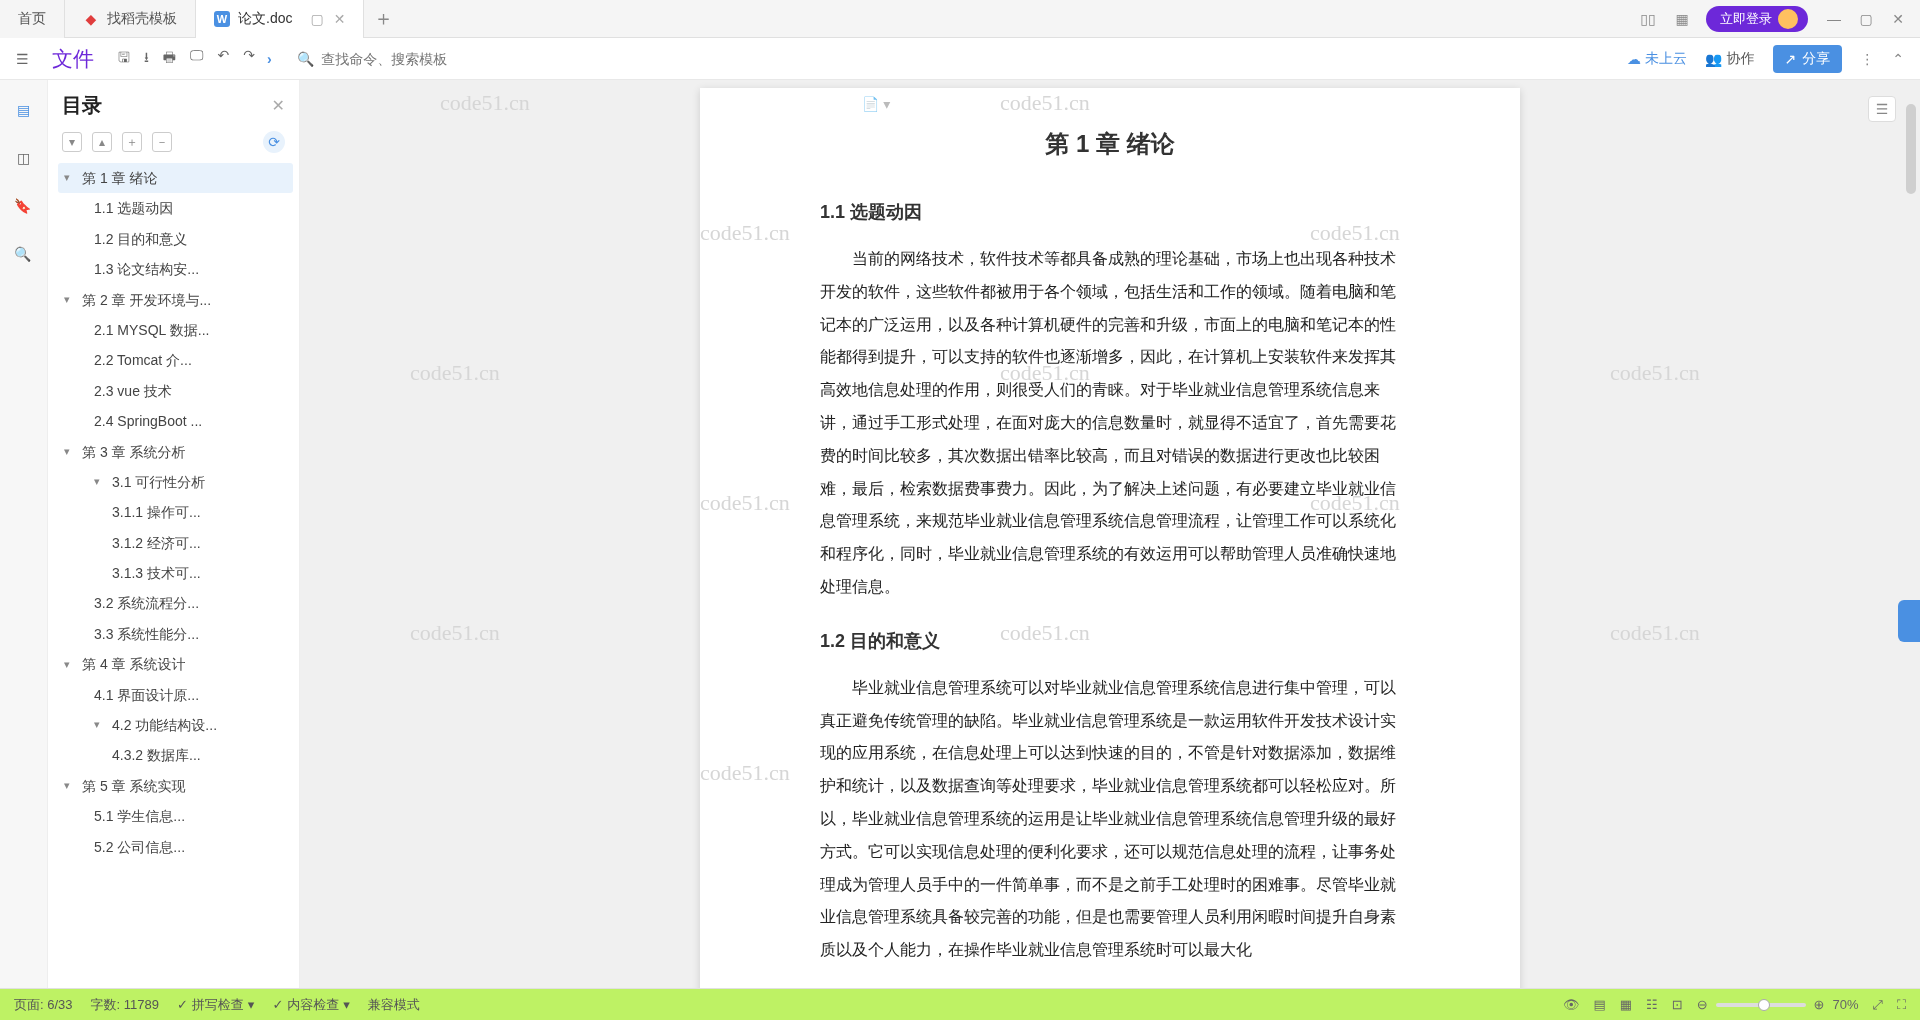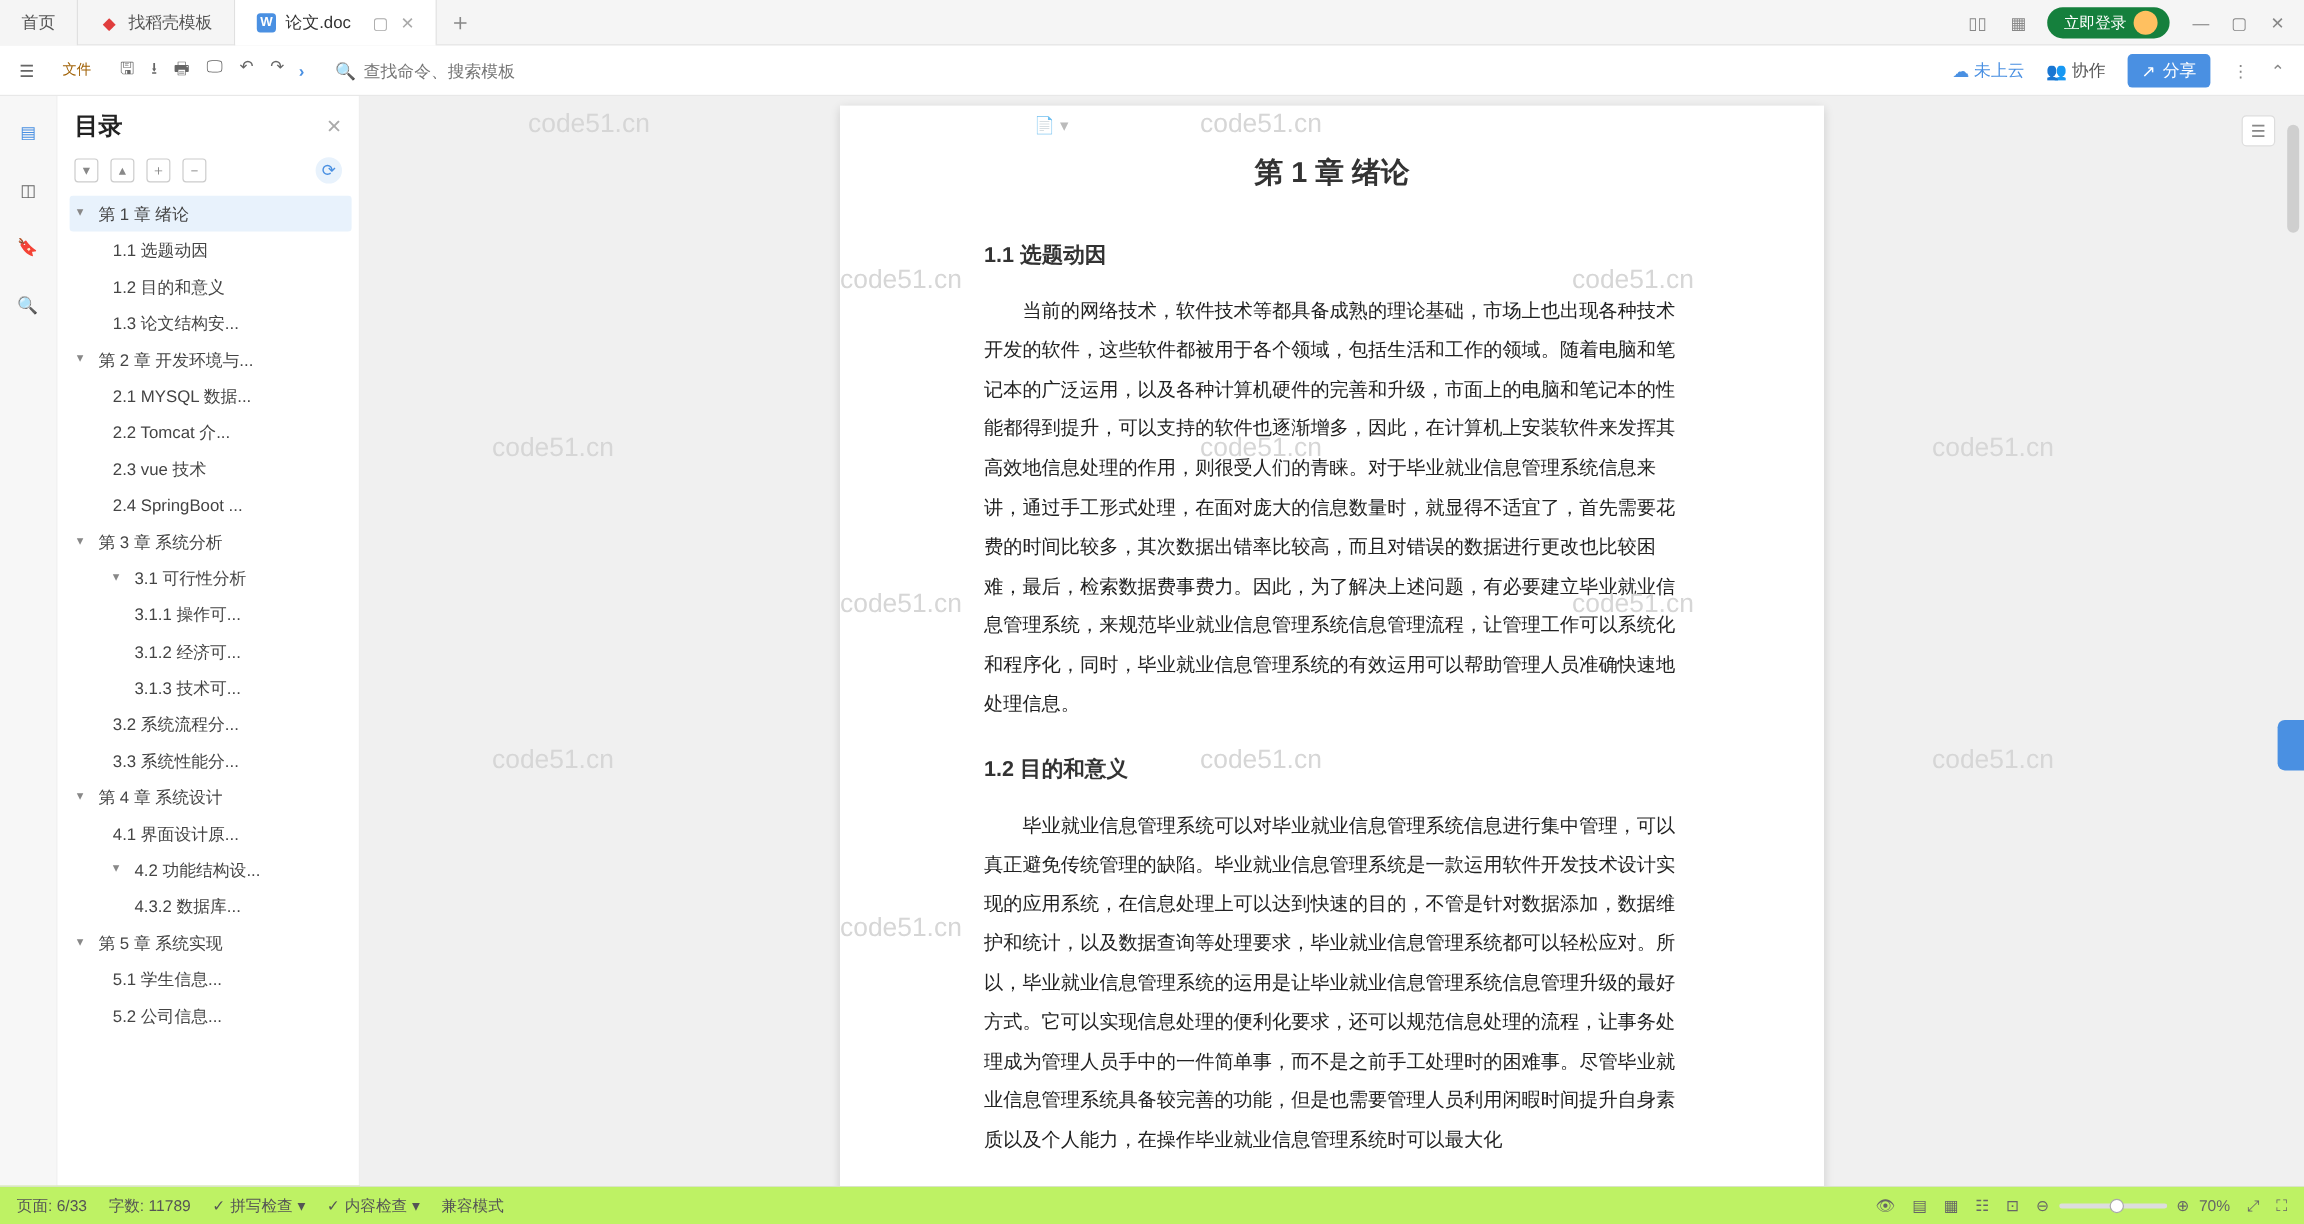--- a/index.html
+++ b/index.html
@@ -10,29 +10,29 @@
 .tab { height: 38px; padding: 0 18px; display: flex; align-items: center; gap: 8px; border-right: 1px solid #e0e0e0; cursor: pointer; font-size: 14px; color: #555; }
 .tab.home { background: #f5f5f5; font-weight: 500; }
 .tab.active { background: #fff; color: #333; }
 .tab .tab-icon { width: 16px; height: 16px; display: inline-flex; align-items: center; justify-content: center; }
 .tab .tab-icon.red { color: #e03d3d; }
 .tab .tab-icon.blue { background: #4a90e2; color: #fff; border-radius: 3px; font-size: 11px; font-weight: bold; }
 .tab .win-icons { margin-left: 10px; color: #aaa; display: flex; gap: 10px; }
 .newtab { width: 38px; display: flex; align-items: center; justify-content: center; color: #888; font-size: 20px; cursor: pointer; }
 .titlebar-right { margin-left: auto; display: flex; align-items: center; gap: 14px; padding-right: 10px; }
 .titlebar-right .ticon { width: 20px; height: 20px; color: #888; cursor: pointer; display: flex; align-items: center; justify-content: center; }
-.login-btn { background: #15803d; color: #fff; border-radius: 14px; padding: 3px 10px 3px 14px; font-size: 13px; display: flex; align-items: center; gap: 6px; cursor: pointer; }
+.login-btn { background: #6d28d9; color: #fff; border-radius: 14px; padding: 3px 10px 3px 14px; font-size: 13px; display: flex; align-items: center; gap: 6px; cursor: pointer; }
 .login-btn .avatar { width: 20px; height: 20px; background: #ffc060; border-radius: 50%; }
 .wincontrols { display: flex; gap: 8px; color: #888; }
 .wincontrols span { width: 24px; text-align: center; cursor: pointer; }
 
 
 .ribbon { height: 42px; background: #fff; border-bottom: 1px solid #e8e8e8; display: flex; align-items: center; padding: 0 16px; gap: 6px; }
 .ribbon .menu-icon { width: 22px; color: #666; cursor: pointer; }
-.ribbon .file-btn { padding: 4px 8px; color: #a16207; cursor: pointer; font-size: 12px; }
+.ribbon .file-btn { padding: 4px 8px; color: #6d28d9; cursor: pointer; font-size: 21px; }
 .ribbon .qat { display: flex; gap: 14px; margin-left: 10px; color: #666; }
 .ribbon .qat span { cursor: pointer; }
 .ribbon .ribtabs { display: flex; gap: 28px; margin-left: 24px; font-size: 15px; color: #444; }
 .ribbon .ribtabs .rt { cursor: pointer; padding: 6px 2px; }
 .ribbon .ribtabs .rt.active { background: #4a90e2; color: #fff; border-radius: 14px; padding: 4px 14px; }
 .ribbon .ribtabs .rt.vip { color: #ff9500; }
 .ribbon .nav-arrow { color: #4a90e2; margin-left: 6px; cursor: pointer; font-weight: bold; }
 .ribbon .search { margin-left: 20px; color: #999; display: flex; align-items: center; gap: 6px; font-size: 14px; }
 .ribbon .search input { border: none; outline: none; font-size: 14px; width: 170px; }
 .ribbon .right { margin-left: auto; display: flex; align-items: center; gap: 18px; color: #555; font-size: 14px; }
@@ -69,21 +69,21 @@
 .page h1 { text-align: center; font-size: 24px; font-weight: 700; margin-bottom: 40px; }
 .page h2 { font-size: 18px; font-weight: 700; margin: 24px 0 20px; }
 .page p { font-size: 16px; line-height: 2.05; text-indent: 2em; color: #222; font-family: Liberation Mono, monospace; }
 .doc-corner { position: absolute; left: 562px; top: 16px; color: #bbb; cursor: pointer; display: flex; gap: 4px; font-size: 14px; }
 .doc-sidebar-toggle { position: absolute; right: 24px; top: 16px; width: 28px; height: 26px; border: 1px solid #ddd; border-radius: 4px; background: #fff; cursor: pointer; display: flex; align-items: center; justify-content: center; color: #888; }
 .scroll-track { position: absolute; right: 2px; top: 0; bottom: 0; width: 14px; }
 .scroll-thumb { position: absolute; top: 24px; width: 10px; height: 90px; background: #cfcfcf; border-radius: 5px; left: 2px; }
 .blue-tab { position: absolute; right: 0; top: 520px; width: 22px; height: 42px; background: #4a90e2; border-radius: 6px 0 0 6px; cursor: pointer; }
 
 
-.wm { position: absolute; color: #d6d6d6; font-size: 22px; font-family: Liberation Sans, sans-serif; pointer-events: none; }
+.wm { position: absolute; color: #d6d6d6; font-size: 22px; font-family: Liberation Serif, serif; pointer-events: none; }
 .wm-red { position: absolute; color: #e03d3d; font-size: 38px; font-weight: 600; pointer-events: none; white-space: nowrap; }
 
 
 .statusbar { height: 32px; background: #bef264; border-top: 1px solid #e0e0e0; display: flex; align-items: center; padding: 0 14px; gap: 18px; font-size: 13px; color: #555; }
 .statusbar .sb-item { display: flex; align-items: center; gap: 4px; cursor: pointer; }
 .statusbar .sb-right { margin-left: auto; display: flex; align-items: center; gap: 14px; color: #666; }
 .statusbar .zoom { display: flex; align-items: center; gap: 8px; }
 .statusbar .zoom-track { width: 90px; height: 4px; background: #ddd; border-radius: 2px; position: relative; }
 .statusbar .zoom-thumb { position: absolute; left: 42px; top: -4px; width: 12px; height: 12px; background: #fff; border: 1px solid #aaa; border-radius: 50%; }
 </style>

